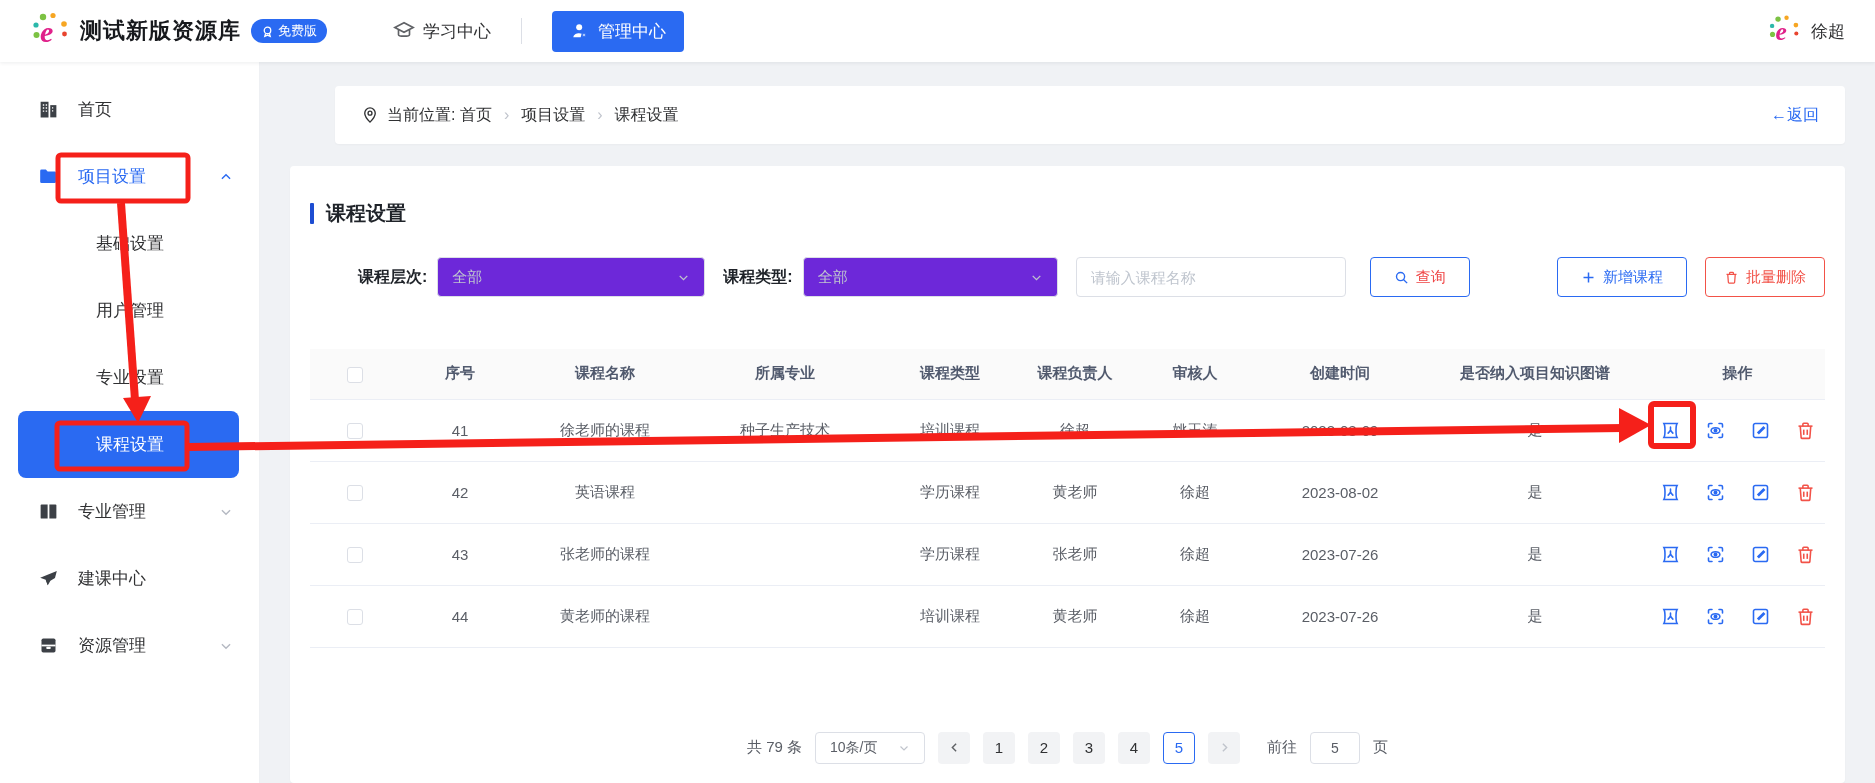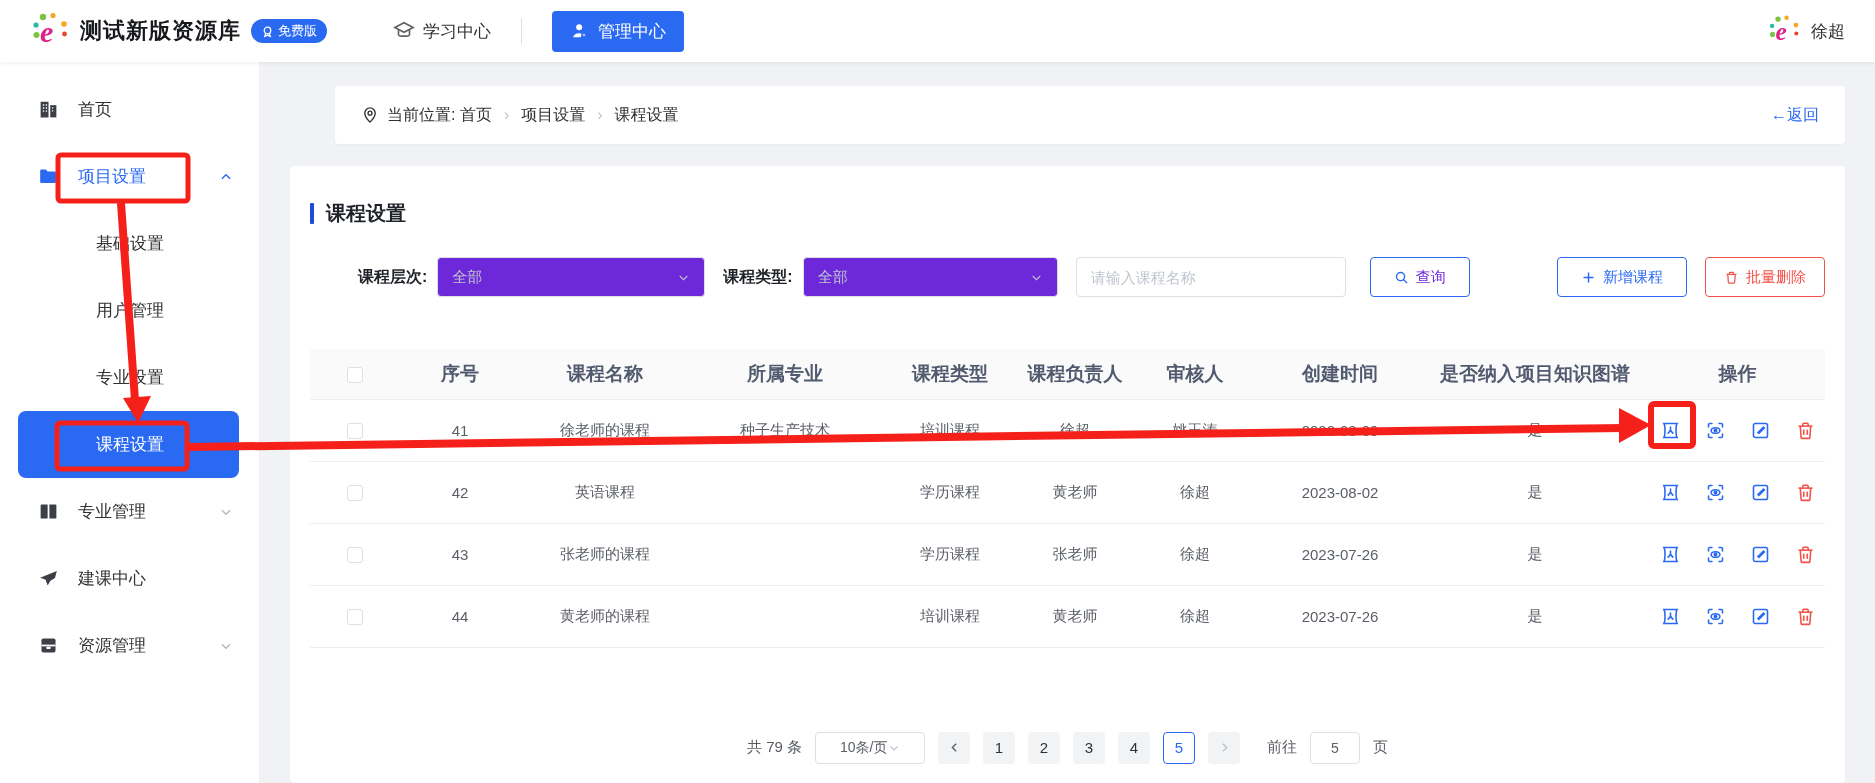--- a/index.html
+++ b/index.html
@@ -60,41 +60,41 @@
   .f-select{height:40px;border:1px solid #dcdfe6;border-radius:4px;background:#6d28d9;
     display:flex;align-items:center;justify-content:space-between;padding:0 14px;
     color:#bfc5ce;font-size:15px;cursor:pointer;}
   .f-select.w1{width:268px;margin-right:18px;}
   .f-select.w2{width:255px;margin-right:18px;}
   .f-input{width:270px;height:40px;border:1px solid #dcdfe6;border-radius:4px;
     padding:0 14px;font-size:15px;color:#303133;font-family:inherit;outline:none;}
   .f-input::placeholder{color:#bfc5ce;}
   .btn{display:inline-flex;align-items:center;justify-content:center;gap:7px;height:40px;
     border-radius:4px;background:#fff;font-size:15px;cursor:pointer;font-family:inherit;}
-  .btn-search{width:100px;border:1px solid #2a6af2;color:#6d28d9;margin-left:24px;}
+  .btn-search{width:100px;border:1px solid #2a6af2;color:#ef4444;margin-left:24px;}
   .btn-add{width:130px;border:1px solid #2a6af2;color:#2a6af2;margin-left:auto;}
   .btn-del{width:120px;border:1px solid #f25248;color:#f25248;margin-left:18px;}
 
   
   table{width:100%;border-collapse:collapse;table-layout:fixed;margin-top:52px;}
   thead tr{height:50px;background:#fafafa;}
-  th{font-size:19px;font-weight:bold;color:#515a6e;text-align:center;border-bottom:1px solid #ebeef5;}
+  th{font-size:15px;font-weight:bold;color:#515a6e;text-align:center;border-bottom:1px solid #ebeef5;}
   tbody tr{height:62px;border-bottom:1px solid #ebeef5;}
   td{font-size:15px;color:#5a5e66;text-align:center;}
   .cbx{display:inline-block;width:16px;height:16px;border:1px solid #dcdfe6;border-radius:3px;
     background:#fff;vertical-align:middle;cursor:pointer;}
   .ops{display:flex;align-items:center;justify-content:center;gap:24px;}
   .op{display:inline-flex;cursor:pointer;color:#2a6af2;}
   .op.danger{color:#f25248;}
 
   
   .pager{display:flex;align-items:center;justify-content:center;gap:13px;margin-top:84px;
     font-size:15px;color:#5a5e66;}
   .pg-size{width:110px;height:32px;border:1px solid #dcdfe6;border-radius:4px;display:flex;
-    align-items:center;justify-content:space-between;padding:0 24px;font-size:14px;
+    align-items:center;justify-content:space-between;padding:0 14px;font-size:14px;
     color:#5a5e66;cursor:pointer;}
   .pg-btn{width:32px;height:32px;border-radius:4px;background:#f2f3f5;display:flex;
     align-items:center;justify-content:center;font-size:15px;color:#303133;cursor:pointer;border:none;}
   .pg-btn.active{background:#fff;border:1px solid #2a6af2;color:#2a6af2;}
   .pg-btn.nav-prev{color:#606266;}
   .pg-btn.nav-next{color:#c0c4cc;}
   .pg-goto-input{width:50px;height:32px;border:1px solid #dcdfe6;border-radius:4px;
     text-align:center;font-size:14px;color:#5a5e66;font-family:inherit;outline:none;}
 
   

